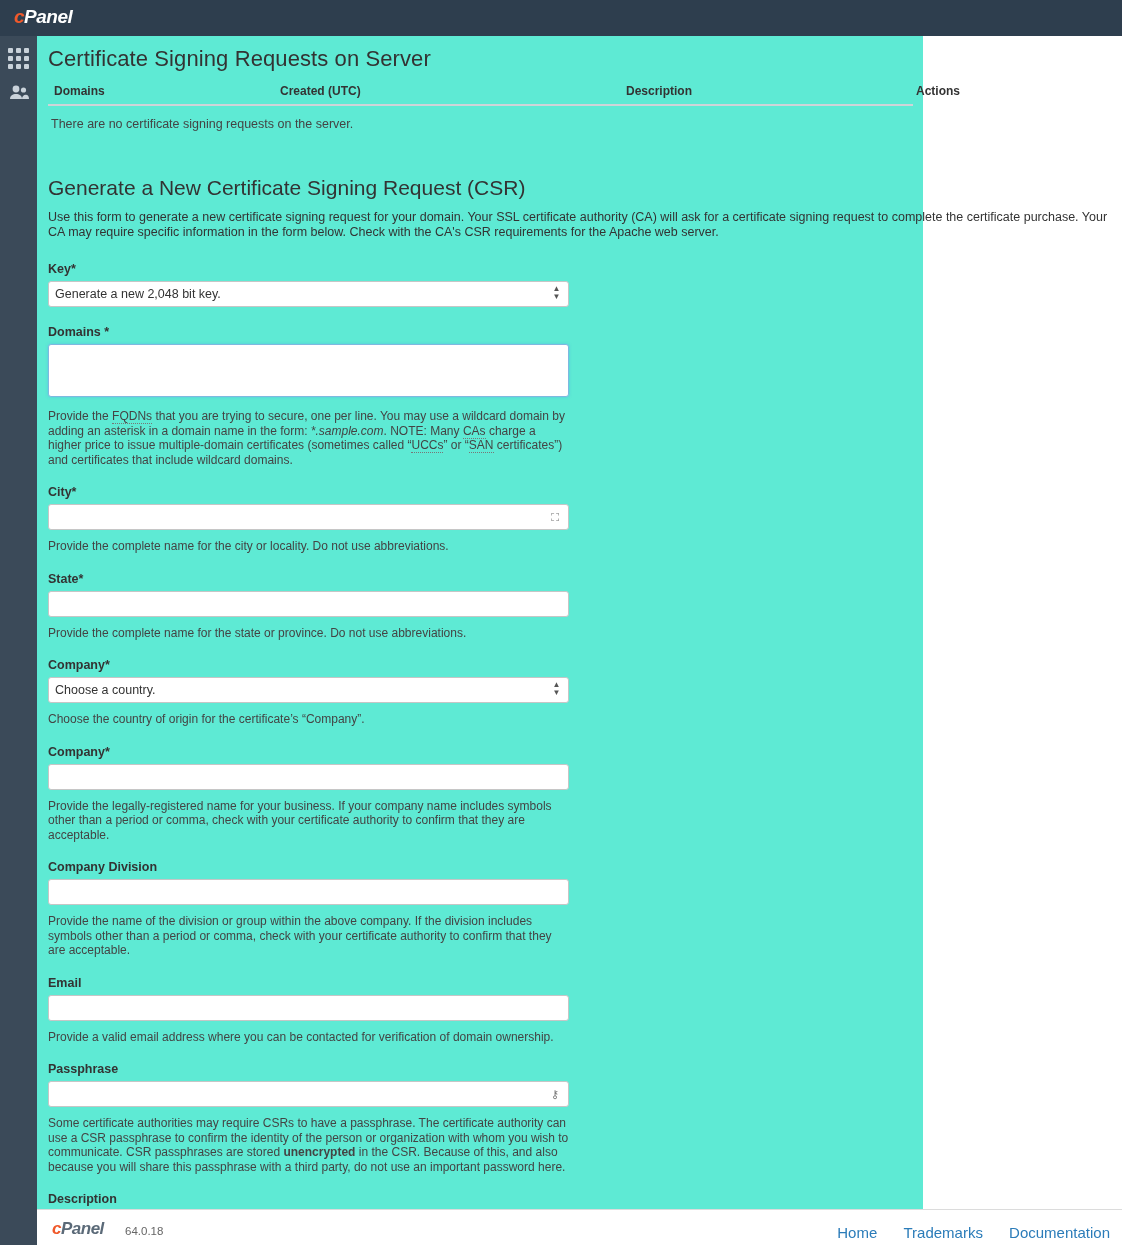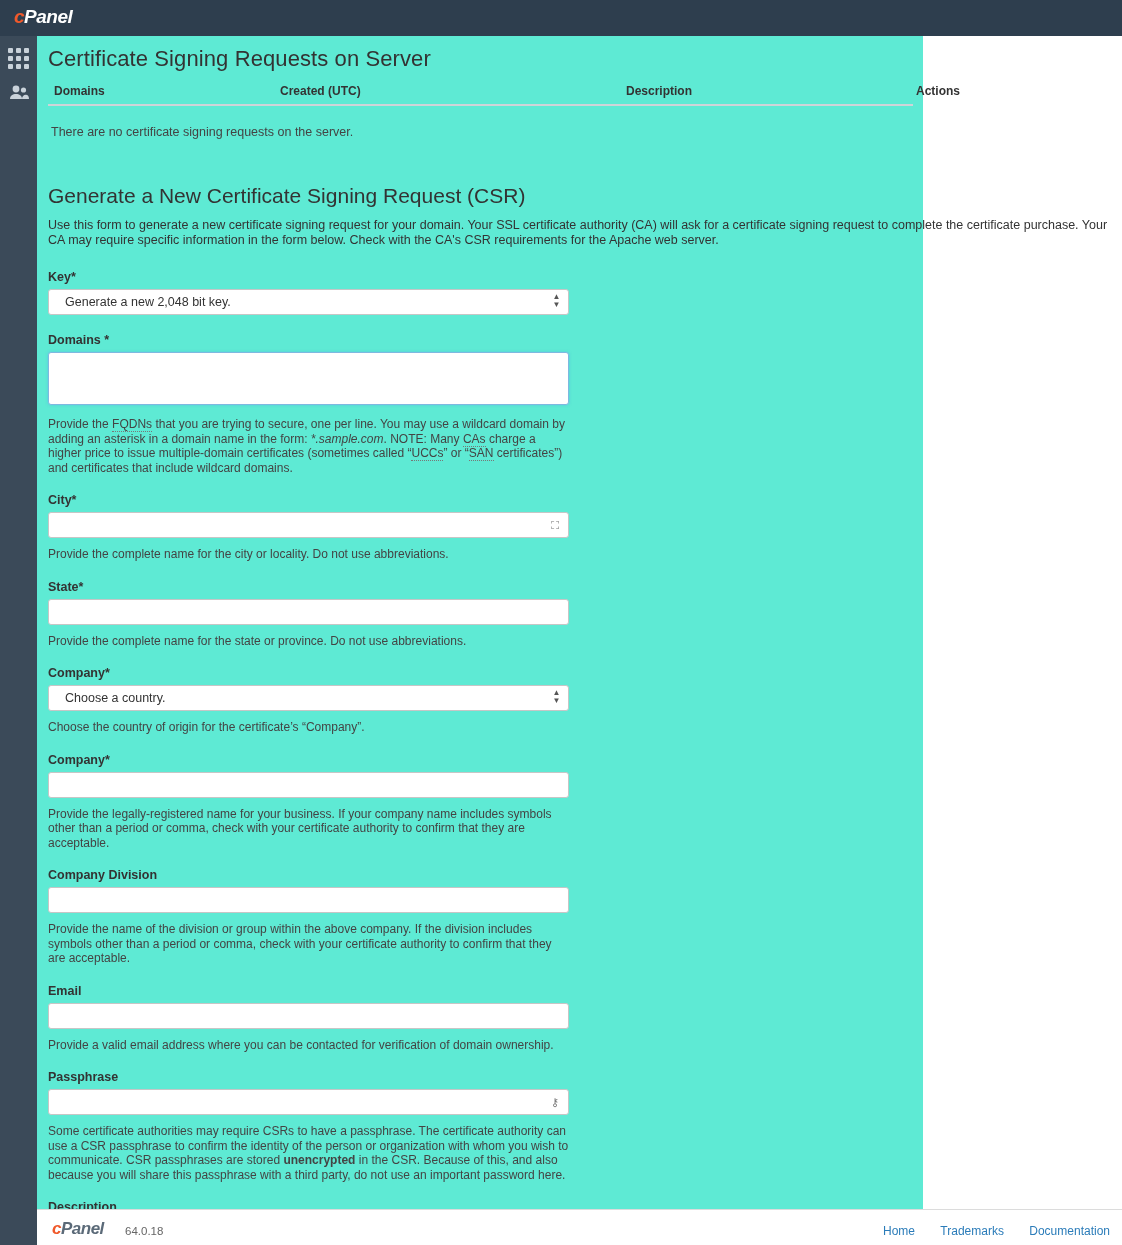--- a/index.html
+++ b/index.html
@@ -53,21 +53,21 @@
   }
 
   h1.page-title {
     margin: 0; padding: 10px 0 6px 11px;
     font-size: 22px; font-weight: normal; color: #333;
     letter-spacing: 0.1px;
   }
 
   
   .csr-table {
-    margin: 0 10px 8px 11px;
+    margin: 0 10px 0 11px;
     border-bottom: 2px solid #cfd4d8;
   }
   .csr-head {
     position: relative;
     height: 26px;
     font-size: 12px; font-weight: bold; color: #333;
   }
   .csr-head span { position: absolute; top: 6px; }
   .col-domains { left: 6px; }
   .col-created { left: 232px; }
@@ -113,21 +113,21 @@
     color: #333;
     border: 1px solid #c6c6c6;
     border-radius: 3px;
     background: #fff;
     padding: 5px 7px;
     outline: none;
   }
   input.text { height: 26px; }
   select.sel {
     height: 26px;
-    padding: 3px 16px;
+    padding: 3px 6px;
     -webkit-appearance: none; appearance: none;
     background: #fff;
   }
   .select-wrap { position: relative; width: 521px; }
   .select-arrows {
     position: absolute; right: 8px; top: 4px;
     width: 9px; height: 18px;
     pointer-events: none;
     color: #555; font-size: 8px; line-height: 8px; text-align: center;
   }
@@ -172,21 +172,21 @@
     position: absolute; left: 15px; top: 9px;
     font-size: 17px; font-weight: bold; font-style: italic;
     color: #5b6a78;
     letter-spacing: -0.5px;
   }
   .footer-logo .c { color: #f0592b; }
   .footer-version {
     position: absolute; left: 88px; top: 15px;
     font-size: 11.5px; color: #666; text-align: right;
   }
-  .footer-links { position: absolute; right: 12px; top: 14px; font-size: 12px; }
+  .footer-links { position: absolute; right: 12px; top: 14px; font-size: 15px; }
   .footer-links a { color: #2b7cb9; text-decoration: none; margin-left: 22px; }
 </style>
 </head>
 <body>
 
 <div class="page">
 
   <div class="topbar">
     <div class="cpanel-logo"><span class="c">c</span><span>Panel</span></div>
   </div>

